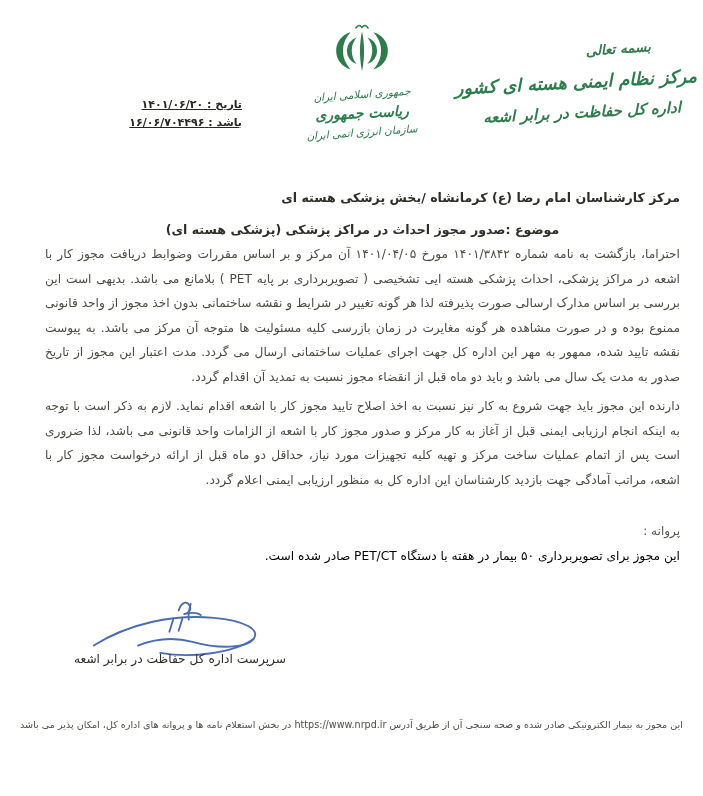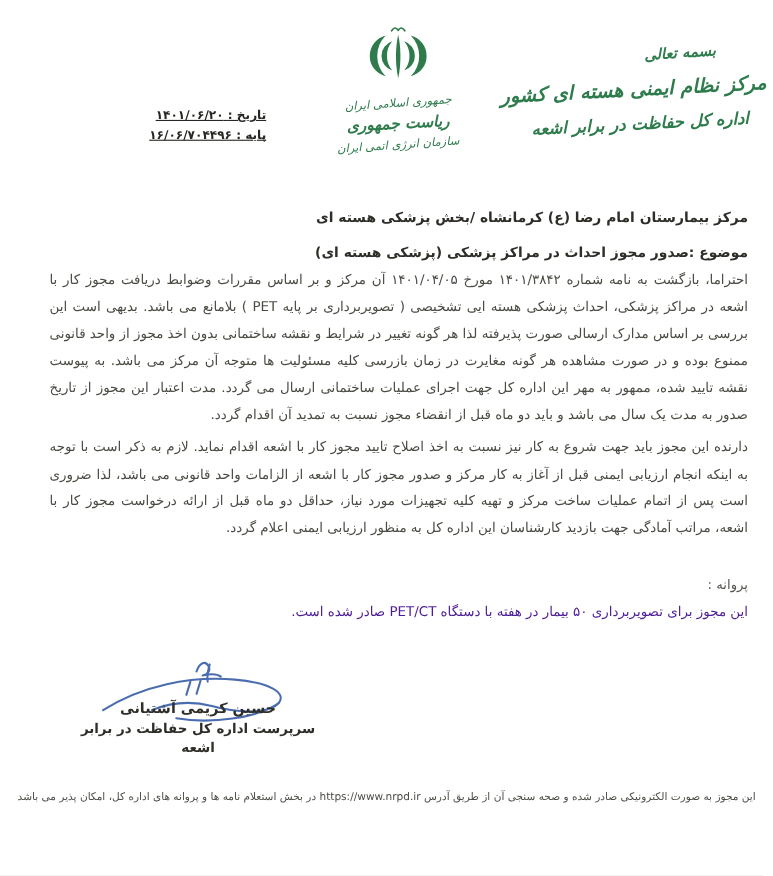--- a/index.html
+++ b/index.html
@@ -42,67 +42,67 @@
   .letterhead-block .org1 { font-size:17.5px; font-weight:bold; margin-top:11px; transform:rotate(-3deg); }
   .letterhead-block .org2 { font-size:15px; font-weight:bold; margin-top:12px; margin-right:16px; transform:rotate(-3deg); }
   
   .letter-body {
     position:absolute; top:190px; right:23px; left:45px;
     direction:rtl;
   }
   .recipient-line, .subject-line {
     font-size:12.6px; font-weight:bold; color:#2e2d28; line-height:16px;
   }
-  .subject-line { margin-top:16px; }
+  .subject-line { margin-top:16px;text-align:center; }
   .salutation { margin-top:17px; font-size:12.2px; line-height:16px; }
   .para {
     margin-top:4px;
     font-size:12.2px; line-height:24.5px;
     text-align:justify; text-justify:inter-word;
     color:#4b4a43;
   }
   .para.second { margin-top:5px; }
   .notes-label { margin-top:30px; font-size:12px; color:#56554e; line-height:18px; }
-  .notes-text { margin-top:7px; font-size:12.2px; color:#4c1d95; line-height:18px; }
+  .notes-text { margin-top:7px; font-size:12.2px; color:#000000; line-height:18px; }
   
   .signature-block {
     position:absolute; top:592px; left:60px; width:240px;
     text-align:center;
   }
   .signature-scribble { position:relative; height:58px; }
   .signature-scribble svg { position:absolute; top:0; left:28px; }
   .signer-name {
     position:relative; z-index:2;
     font-size:13px; font-weight:bold; color:#2e2d28; line-height:17px;
     margin-top:-14px;
   }
   .signer-title {
     position:relative; z-index:2;
-    font-size:12.2px; font-weight:bold; color:#2e2d28; line-height:18px;
+    font-size:12.2px; font-weight:normal; color:#2e2d28; line-height:18px;
   }
   
   .footer-note {
     position:absolute; top:718px; left:0; right:0;
     text-align:center;
     font-size:9.6px; color:#4c4b45; line-height:14px;
     direction:rtl;
   }
 </style>
 </head>
 <body>
 
 <div class="page">
 
   <div class="meta-block">
     <div>
       <span>تاریخ :</span>
       <span>۱۴۰۱/۰۶/۲۰</span>
     </div>
     <div>
-      <span>پایه :</span>
+      <span>باشد :</span>
       <span>۱۶/۰۶/۷۰۴۴۹۶</span>
     </div>
   </div>
 
   <div class="emblem-block">
     <span>
       <svg width="62" height="60" viewBox="0 0 100 100" aria-hidden="true">
         <g fill="#2e7b4c">
           <path d="M31,17 A32,32 0 0,0 31,79 A44,44 0 0,1 31,17 Z"></path>
           <path d="M69,17 A32,32 0 0,1 69,79 A44,44 0 0,0 69,17 Z"></path>
@@ -118,40 +118,39 @@
     <div class="emblem-caption l3">سازمان انرژی اتمی ایران</div>
   </div>
 
   <div class="letterhead-block">
     <div class="bismillah">بسمه تعالی</div>
     <div class="org1">مرکز نظام ایمنی هسته ای کشور</div>
     <div class="org2">اداره کل حفاظت در برابر اشعه</div>
   </div>
 
   <div class="letter-body">
-    <p class="recipient-line">مرکز بیمارستان امام رضا (ع) کرمانشاه /بخش پزشکی هسته ای</p>
+    <p class="recipient-line">مرکز کارشناسان امام رضا (ع) کرمانشاه /بخش پزشکی هسته ای</p>
     <p class="subject-line">موضوع :صدور مجوز احداث در مراکز پزشکی (پزشکی هسته ای)</p>
     <p class="para">احتراما، بازگشت به نامه شماره ۱۴۰۱/۳۸۴۲ مورخ ۱۴۰۱/۰۴/۰۵ آن مرکز و بر اساس مقررات وضوابط دریافت مجوز کار با اشعه در مراکز پزشکی، احداث پزشکی هسته ایی تشخیصی ( تصویربرداری بر پایه PET ) بلامانع می باشد. بدیهی است این بررسی بر اساس مدارک ارسالی صورت پذیرفته لذا هر گونه تغییر در شرایط و نقشه ساختمانی بدون اخذ مجوز از واحد قانونی ممنوع بوده و در صورت مشاهده هر گونه مغایرت در زمان بازرسی کلیه مسئولیت ها متوجه آن مرکز می باشد. به پیوست نقشه تایید شده، ممهور به مهر این اداره کل جهت اجرای عملیات ساختمانی ارسال می گردد. مدت اعتبار این مجوز از تاریخ صدور به مدت یک سال می باشد و باید دو ماه قبل از انقضاء مجوز نسبت به تمدید آن اقدام گردد.</p>
     <p class="para second">دارنده این مجوز باید جهت شروع به کار نیز نسبت به اخذ اصلاح تایید مجوز کار با اشعه اقدام نماید. لازم به ذکر است با توجه به اینکه انجام ارزیابی ایمنی قبل از آغاز به کار مرکز و صدور مجوز کار با اشعه از الزامات واحد قانونی می باشد، لذا ضروری است پس از اتمام عملیات ساخت مرکز و تهیه کلیه تجهیزات مورد نیاز، حداقل دو ماه قبل از ارائه درخواست مجوز کار با اشعه، مراتب آمادگی جهت بازدید کارشناسان این اداره کل به منظور ارزیابی ایمنی اعلام گردد.</p>
     <p class="notes-label">پروانه :</p>
     <p class="notes-text">این مجوز برای تصویربرداری ۵۰ بیمار در هفته با دستگاه PET/CT صادر شده است.</p>
   </div>
 
   <div class="signature-block">
     <div class="signature-scribble">
       <svg width="185" height="72" viewBox="0 0 200 78" aria-hidden="true">
         <g fill="none" stroke="#4a6db0" stroke-width="2" stroke-linecap="round" stroke-linejoin="round">
           <path d="M6,58 C44,34 92,24 136,28 C170,31 187,41 179,51 C171,61 142,62 113,54 C94,49 74,50 54,58"></path>
           <path d="M179,51 C158,66 112,72 78,66"></path>
           <path d="M98,20 c3,-9 9,-11 12,-5 c2,4 -1,8 -6,9 c8,-2 14,-2 18,1"></path>
           <path d="M92,30 l-4,13"></path>
           <path d="M102,29 l-4,13"></path>
           <path d="M111,13 c-2,7 -3,12 -2,17"></path>
         </g>
       </svg>
     </div>
-    <div class="signer-name">حسین کریمی آشتیانی</div>
     <div class="signer-title">سرپرست اداره کل حفاظت در برابر اشعه</div>
   </div>
 
-  <div class="footer-note">این مجوز به صورت الکترونیکی صادر شده و صحه سنجی آن از طریق آدرس https://www.nrpd.ir در بخش استعلام نامه ها و پروانه های اداره کل، امکان پذیر می باشد</div>
+  <div class="footer-note">این مجوز به بیمار الکترونیکی صادر شده و صحه سنجی آن از طریق آدرس https://www.nrpd.ir در بخش استعلام نامه ها و پروانه های اداره کل، امکان پذیر می باشد</div>
 
 </div>
 
 </body></html>

